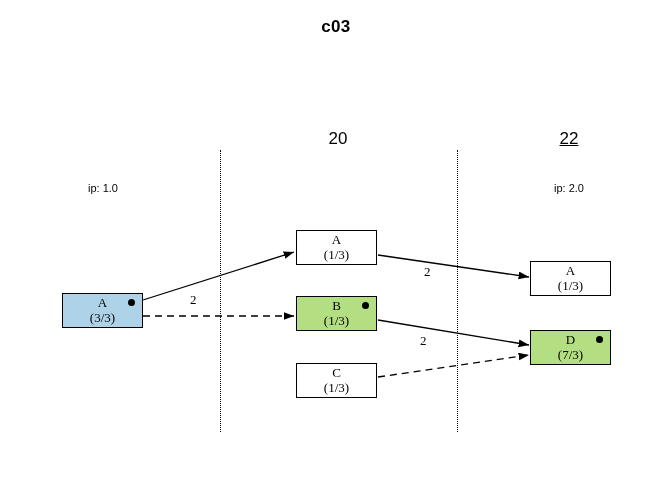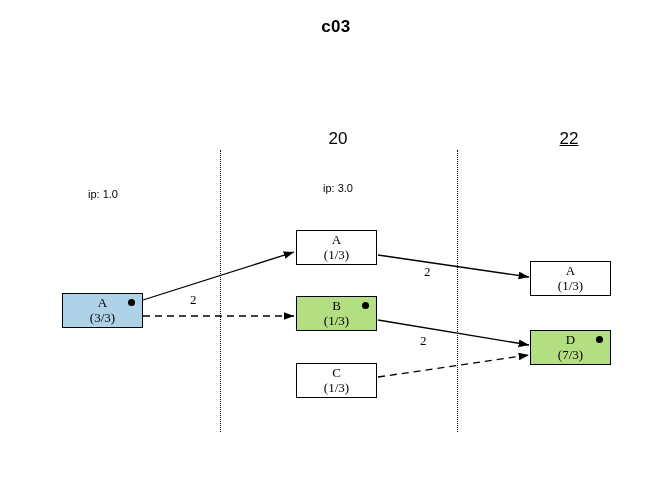--- a/index.html
+++ b/index.html
@@ -91,26 +91,26 @@
     color: #000000;
   }
 </style>
 </head>
 <body>
 
 <div id="canvas">
 
   <div id="title">c03</div>
 
-  <div class="col-ip" style="left:43px; top:188px;text-align:center;">ip: 1.0</div>
+  <div class="col-ip" style="left:43px; top:182px;text-align:center;">ip: 1.0</div>
 
   <div class="col-label" style="left:278px; top:129px;">20</div>
-  <div class="col-ip" style="left:278px; top:182px;">ip: 3.0</div>
 
   <div class="col-label" style="left:509px; top:129px;text-decoration:underline;">22</div>
+  <div class="col-ip" style="left:509px; top:182px;">ip: 2.0</div>
 
   <div class="divider" style="left:220px; top:150px; height:282px;"></div>
   <div class="divider" style="left:457px; top:150px; height:282px;"></div>
 
   <svg id="edges" viewBox="0 0 672 480" xmlns="http://www.w3.org/2000/svg">
     <defs>
       <marker id="arrow" markerWidth="9" markerHeight="9" refX="8" refY="3" orient="auto" markerUnits="strokeWidth">
         <path d="M0,0 L0,6 L8,3 z" fill="#000000"></path>
       </marker>
     </defs>

